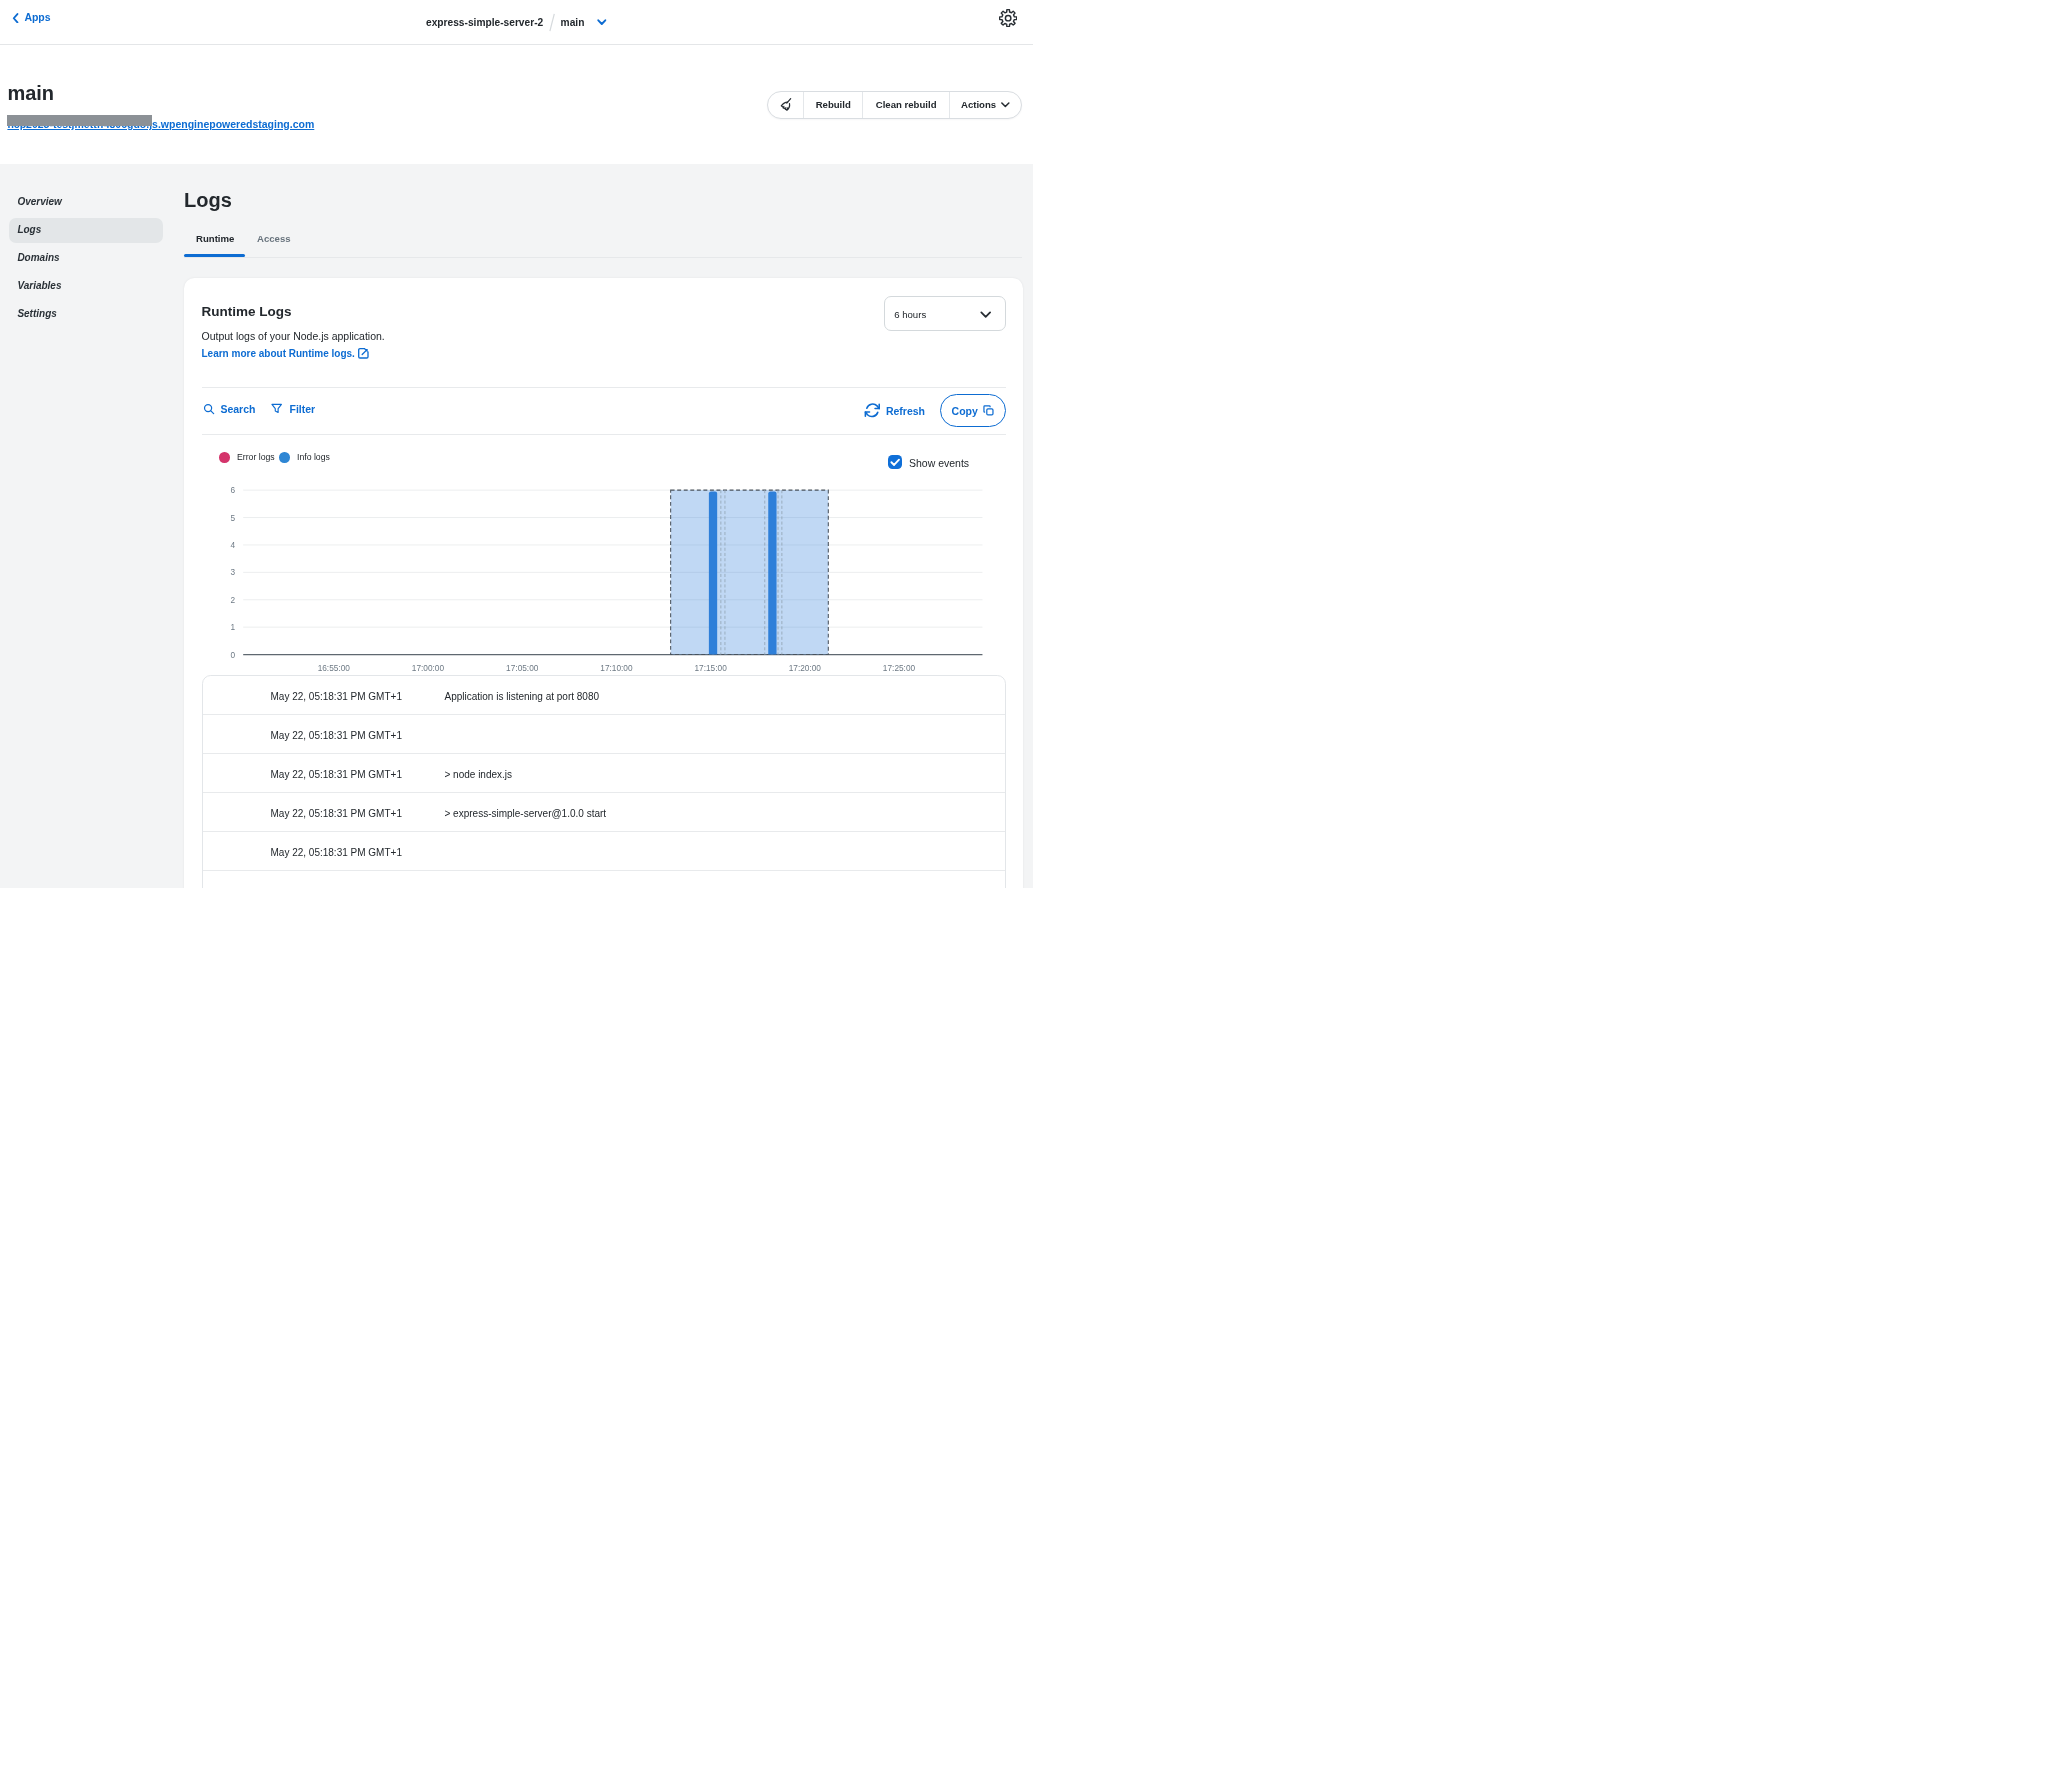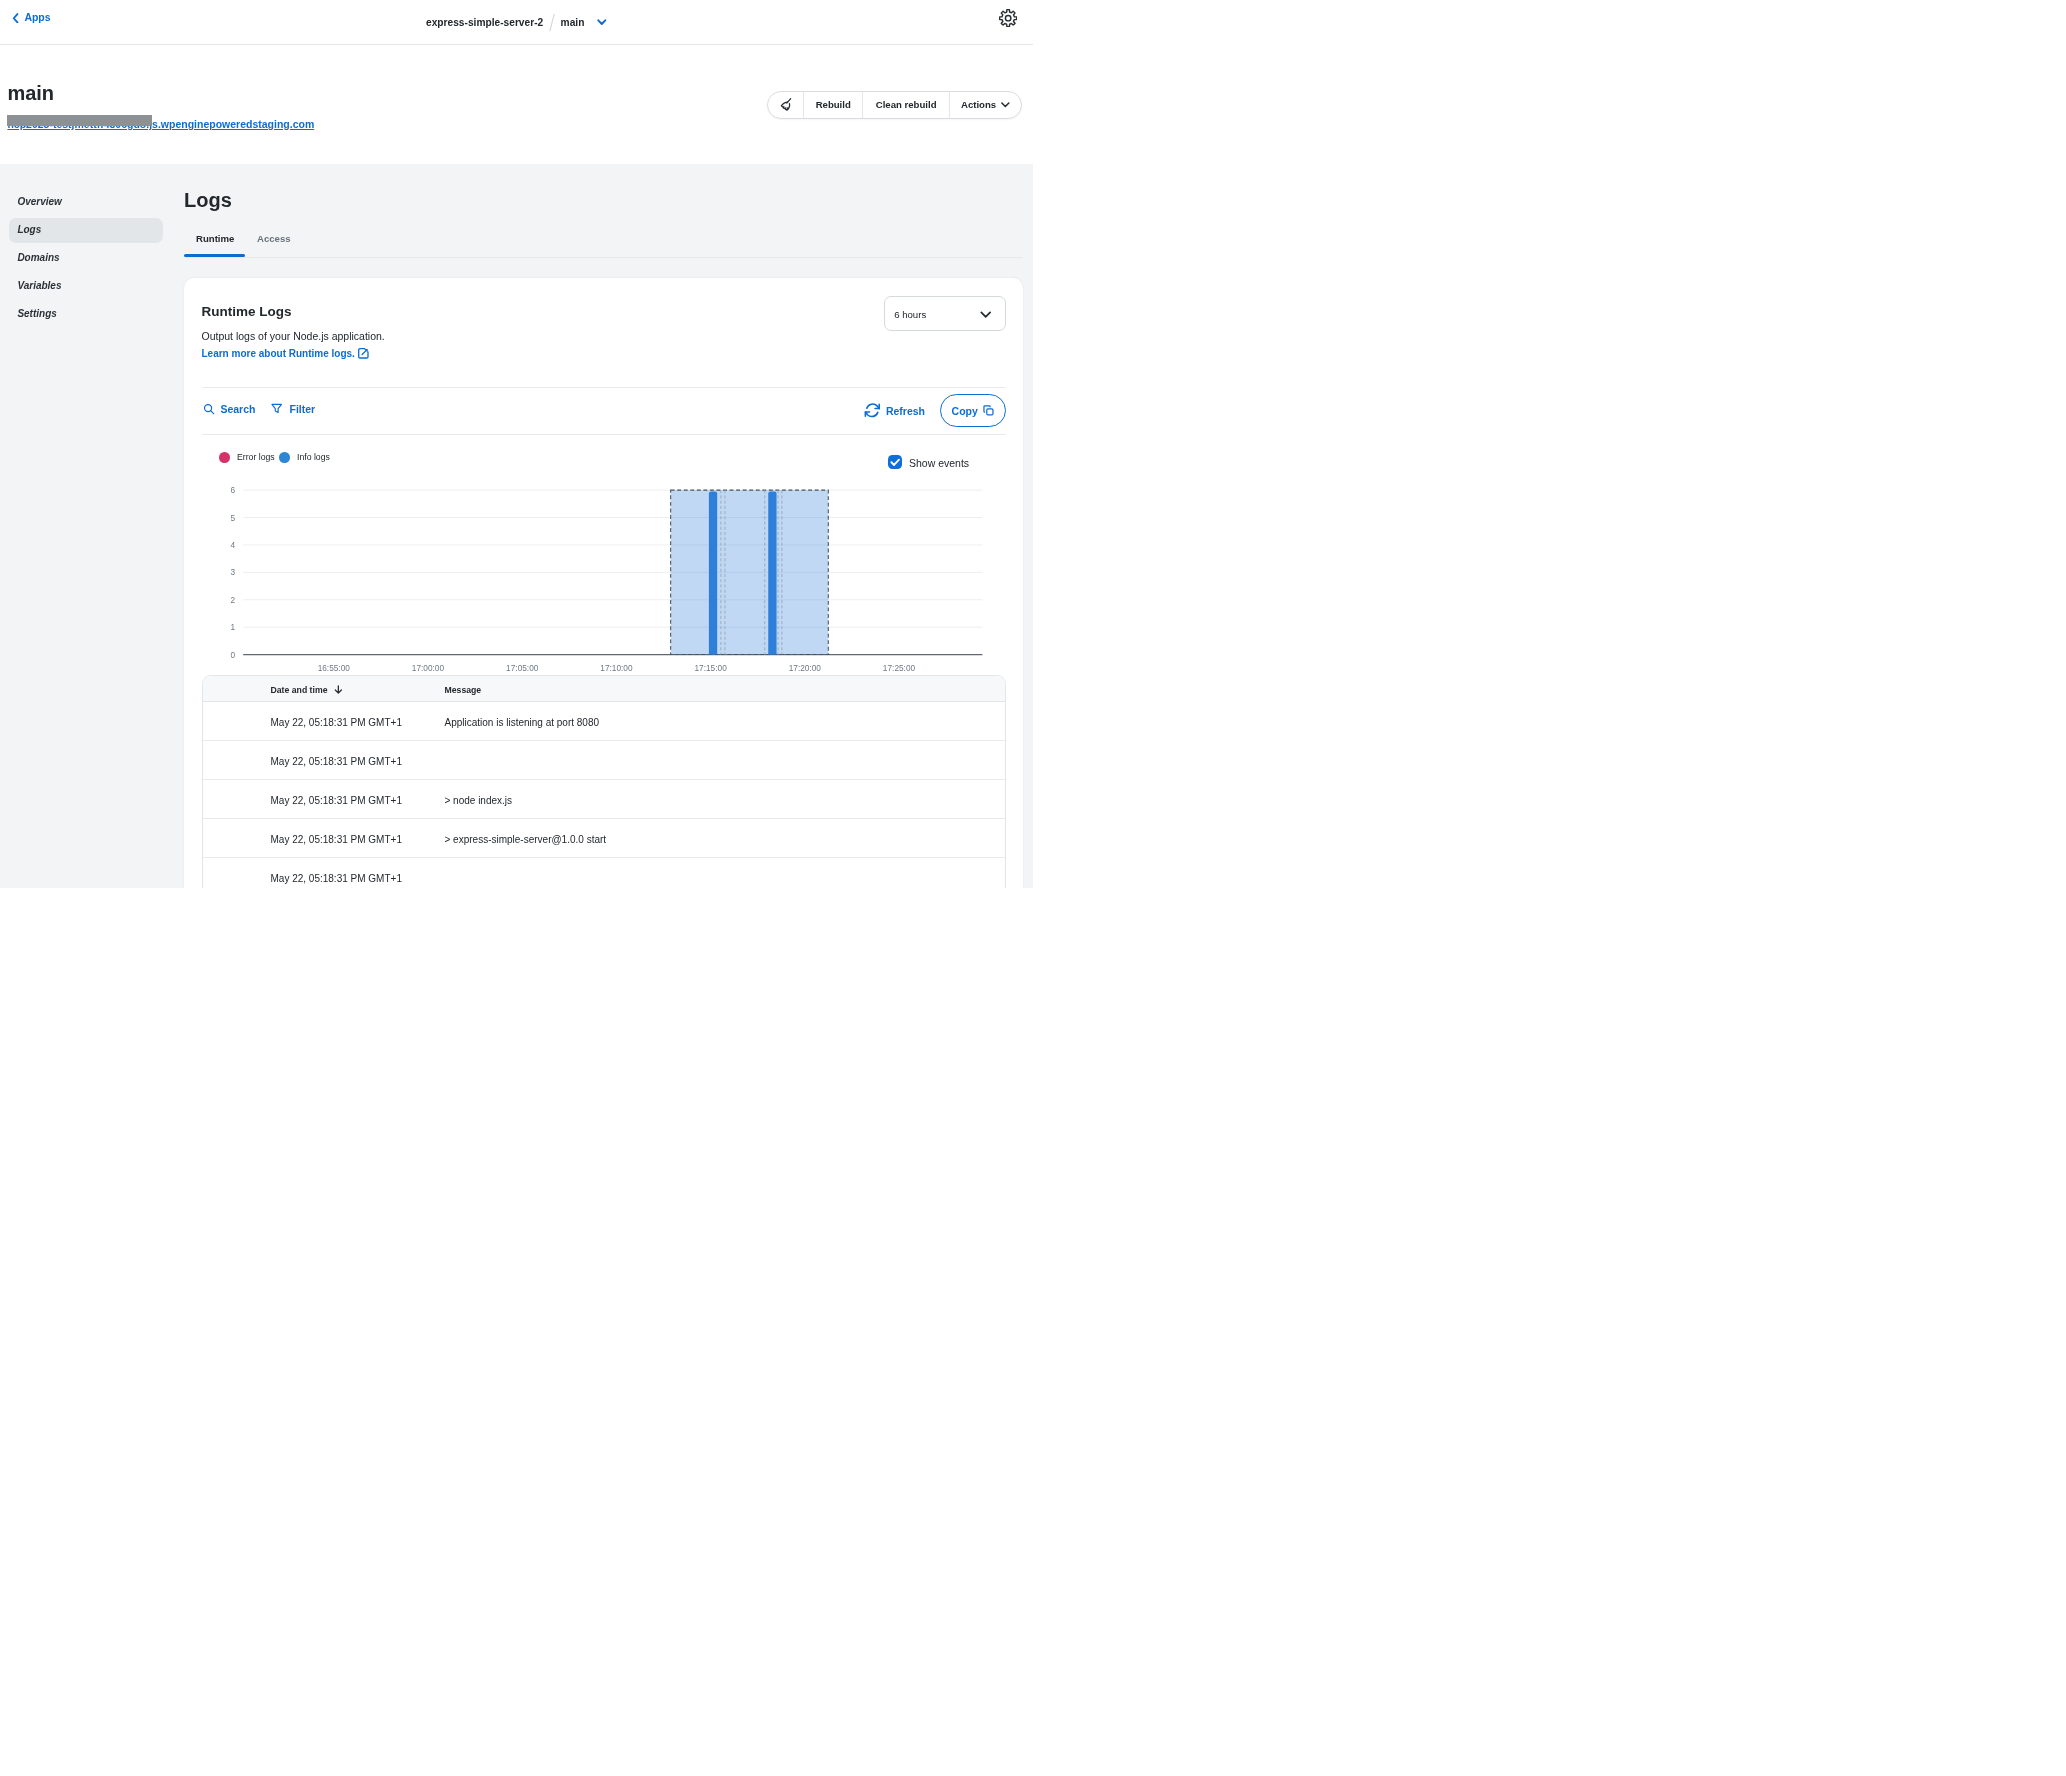--- a/index.html
+++ b/index.html
@@ -231,28 +231,20 @@
         <line x1="665.3" y1="12.4" x2="665.3" y2="200.8"></line>
         <line x1="680.5" y1="12.4" x2="680.5" y2="200.8"></line>
         <line x1="684.9" y1="12.4" x2="684.9" y2="200.8"></line>
       </g>
 
       <path d="M601.3 16.4 a2.5 2.5 0 0 1 2.5 -2.5 h4.5 a2.5 2.5 0 0 1 2.5 2.5 V200.8 h-9.5 Z" fill="#2e7fd9"></path>
       <path d="M669.3 16.4 a2.5 2.5 0 0 1 2.5 -2.5 h4.5 a2.5 2.5 0 0 1 2.5 2.5 V200.8 h-9.5 Z" fill="#2e7fd9"></path>
     </svg>
 
     <div id="tbl">
-      <div class="hdr">
-        <span class="c1">Date and time
-          <svg width="8.7" height="9.6" viewBox="0 0 10 11" style="vertical-align:-1.7px;margin-left:4.4px;">
-              <path d="M5 1 V9 M1.5 5.8 L5 9.3 L8.5 5.8" fill="none" stroke="#272d33" stroke-width="1.5" stroke-linecap="round" stroke-linejoin="round"></path>
-            </svg>
-        </span>
-        <span class="c2">Message</span>
-      </div>
       <div class="row">
           <span class="c1">May 22, 05:18:31 PM GMT+1</span>
           <span class="c2">Application is listening at port 8080</span>
         </div>
       <div class="row">
           <span class="c1">May 22, 05:18:31 PM GMT+1</span>
           <span class="c2"></span>
         </div>
       <div class="row">
           <span class="c1">May 22, 05:18:31 PM GMT+1</span>

